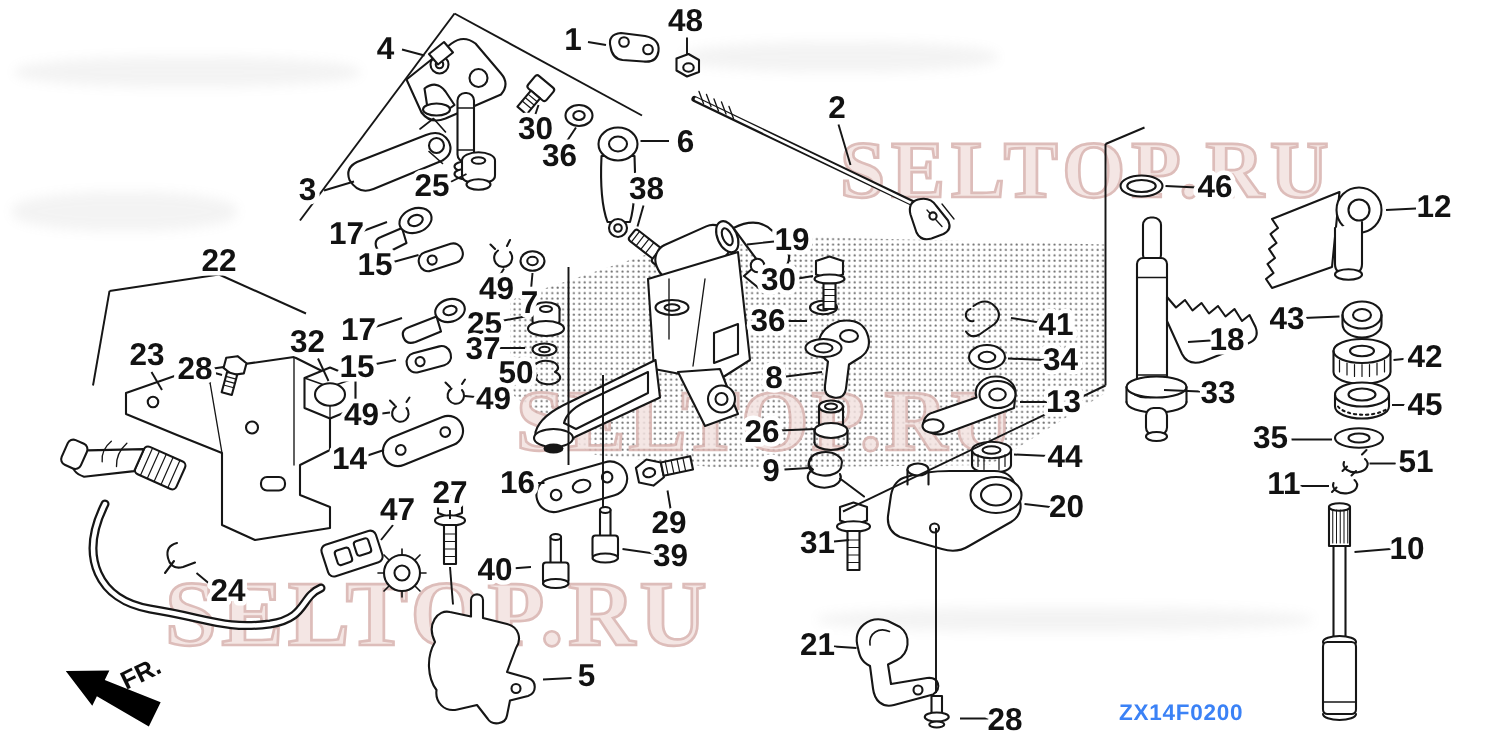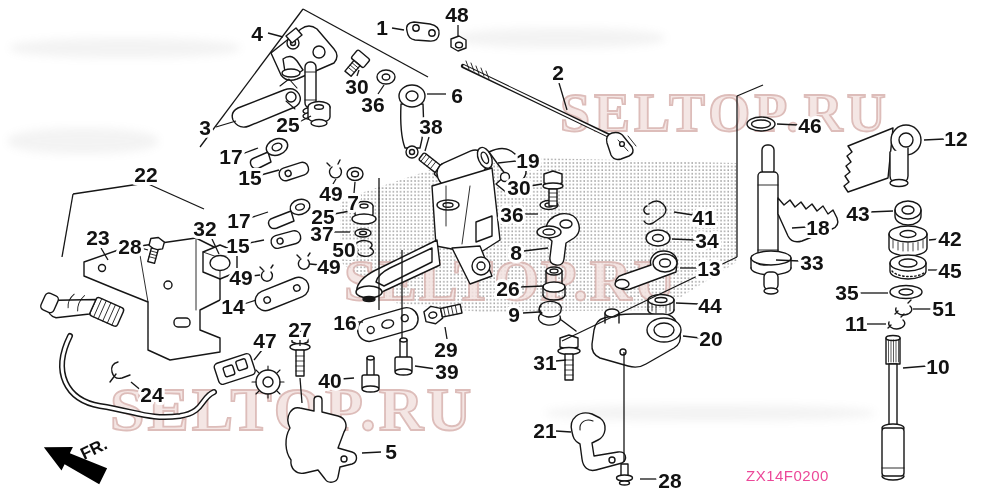--- a/index.html
+++ b/index.html
@@ -4,22 +4,22 @@
 <style>
   html,body{margin:0;padding:0;background:#ffffff;}
   #stage{position:relative;width:1000px;height:499px;background:#fff;overflow:hidden;
          font-family:"Liberation Sans",sans-serif;}
   #art{position:absolute;left:0;top:0;}
   .part-num{font-family:"Liberation Sans",sans-serif;font-weight:bold;font-size:21px;fill:#121212;
             paint-order:stroke;stroke:#ffffff;stroke-width:6px;stroke-linejoin:round;}
   .watermark{font-family:"Liberation Serif",serif;font-weight:bold;fill:#f3e2e0;
              stroke:#d8b2ae;stroke-width:1.8px;opacity:.85;}
   .fr-text{font-family:"Liberation Sans",sans-serif;font-weight:bold;font-size:17px;fill:#0d0d0d;}
-  #diagram-code{position:absolute;left:746px;top:467px;font-weight:normal;font-size:15px;
-                color:#ec4899;letter-spacing:.5px;}
+  #diagram-code{position:absolute;left:746px;top:467px;font-weight:bold;font-size:15px;
+                color:#3b82f6;letter-spacing:.5px;}
   .noise{position:absolute;background:#8f8f8f;opacity:.10;filter:blur(4px);border-radius:45%;}
 </style>
 </head>
 <body>
 
 <div id="stage">
 
   <div class="noise" style="left:10px;top:38px;width:230px;height:20px;"></div>
   <div class="noise" style="left:8px;top:128px;width:150px;height:26px;"></div>
   <div class="noise" style="left:455px;top:28px;width:210px;height:20px;"></div>

